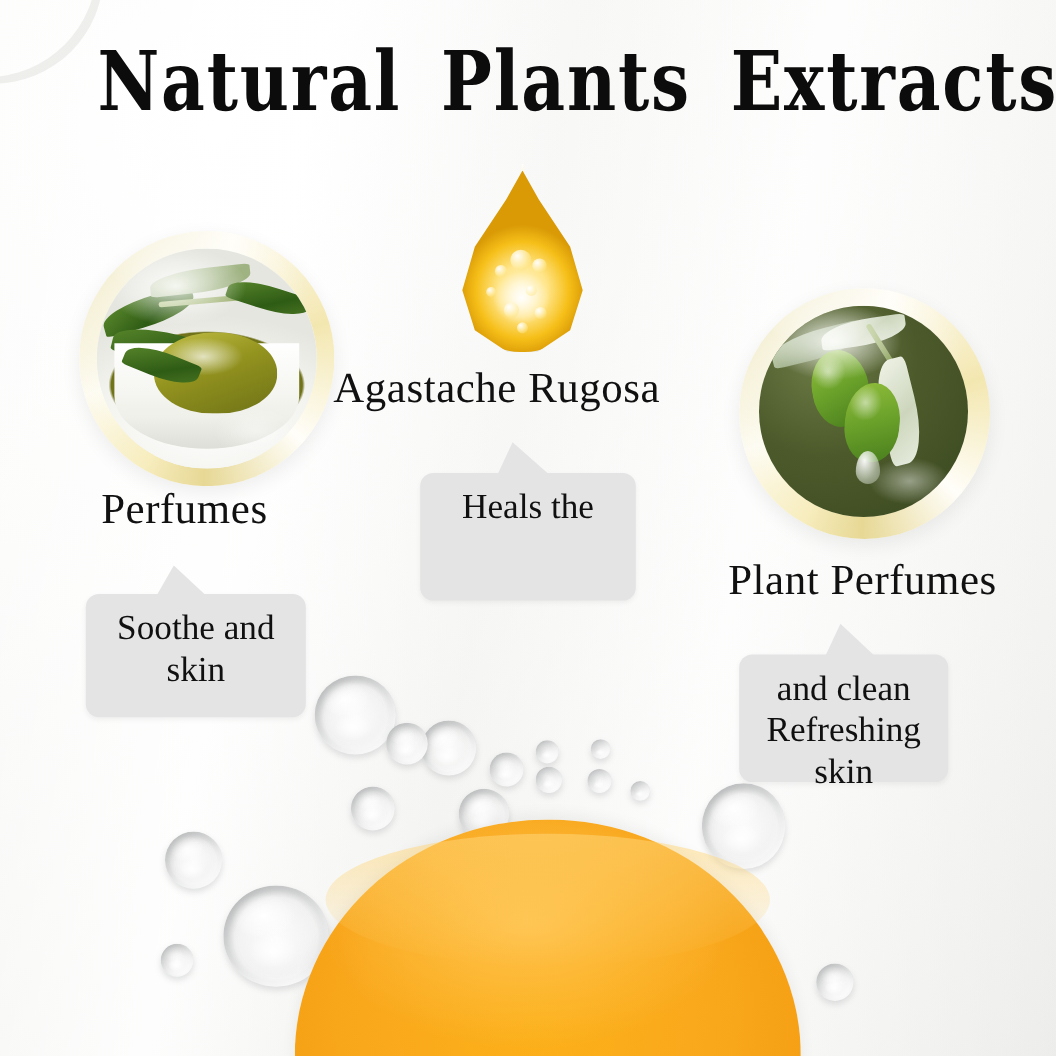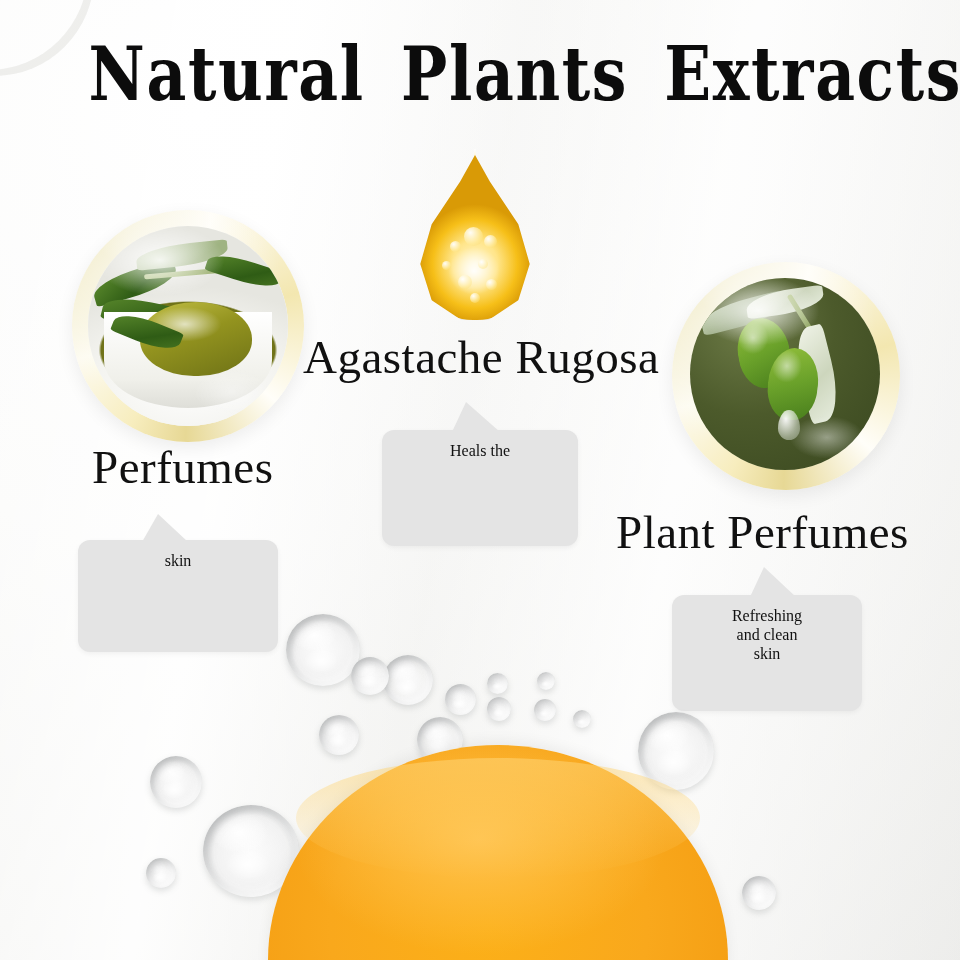--- a/index.html
+++ b/index.html
@@ -152,33 +152,33 @@
   .oil-shine {
     position: absolute;
     background: radial-gradient(ellipse at 50% 50%, rgba(255,255,255,.95), rgba(255,255,255,0) 70%);
     border-radius: 50%;
   }
 
   
   .ing-label {
     position: absolute;
     color: #111111;
-    font-size: 47px;
+    font-size: 39px;
     white-space: nowrap;
     letter-spacing: .5px;
   }
 
   
   .bubble {
     position: absolute;
     background: #e4e4e4;
     border-radius: 12px;
     color: #101010;
     text-align: center;
-    font-size: 16px;
+    font-size: 32px;
     line-height: 1.18;
     padding: 12px 14px 14px;
     box-sizing: border-box;
     box-shadow: 0 2px 5px rgba(0,0,0,.05);
   }
   .bubble .tail {
     position: absolute;
     width: 0; height: 0;
   }
 
@@ -270,36 +270,37 @@
         <div class="leaf-silver" style="left:56px; top:12px; width:78px; height:24px; transform:rotate(-8deg);"></div>
         <div class="stem" style="left:88px; top:34px; width:46px; transform:rotate(58deg);"></div>
         <div class="leaf-silver" style="left:110px; top:48px; width:34px; height:96px; border-radius:60% 10% 60% 10%; transform:rotate(-14deg);"></div>
         <div class="olive-fruit" style="left:48px; top:40px; width:52px; height:70px; transform:rotate(-10deg);"></div>
         <div class="olive-fruit" style="left:78px; top:70px; width:50px; height:72px; transform:rotate(6deg);"></div>
         <div class="hang-drop" style="left:88px; top:132px;"></div>
       </div>
       <div class="gloss"></div>
     </div>
   </div>
-  <div class="ing-label" style="left:616px; top:505px;font-family:Liberation Serif, serif;">Plant Perfumes</div>
+  <div class="ing-label" style="left:662px; top:505px;font-family:Liberation Serif, serif;">Plant Perfumes</div>
 
   <div class="bubble" style="left:78px; top:540px; width:200px; height:112px;">
     <div class="tail" style="left:64px; top:-26px; border-left:16px solid transparent; border-right:30px solid transparent; border-bottom:28px solid #e4e4e4;"></div>
+    <div>Soothe and</div>
     <div>skin</div>
   </div>
 
   <div class="bubble" style="left:382px; top:430px; width:196px; height:116px;">
     <div class="tail" style="left:70px; top:-28px; border-left:14px solid transparent; border-right:34px solid transparent; border-bottom:30px solid #e4e4e4;"></div>
     <div>Heals the</div>
   </div>
 
   <div class="bubble" style="left:672px; top:595px; width:190px; height:116px;">
     <div class="tail" style="left:78px; top:-28px; border-left:14px solid transparent; border-right:32px solid transparent; border-bottom:30px solid #e4e4e4;"></div>
+    <div>and clean</div>
     <div>Refreshing</div>
-    <div>and clean</div>
     <div>skin</div>
   </div>
 
   <div class="wdrop" style="left:286px; top:614px; width:74px; height:72px;"></div>
   <div class="wdrop" style="left:383px; top:655px; width:50px; height:50px;"></div>
   <div class="wdrop" style="left:445px; top:684px; width:31px; height:31px;"></div>
   <div class="wdrop" style="left:487px; top:673px; width:21px; height:21px;"></div>
   <div class="wdrop" style="left:487px; top:697px; width:24px; height:24px;"></div>
   <div class="wdrop" style="left:534px; top:699px; width:22px; height:22px;"></div>
   <div class="wdrop" style="left:537px; top:672px; width:18px; height:18px;"></div>

